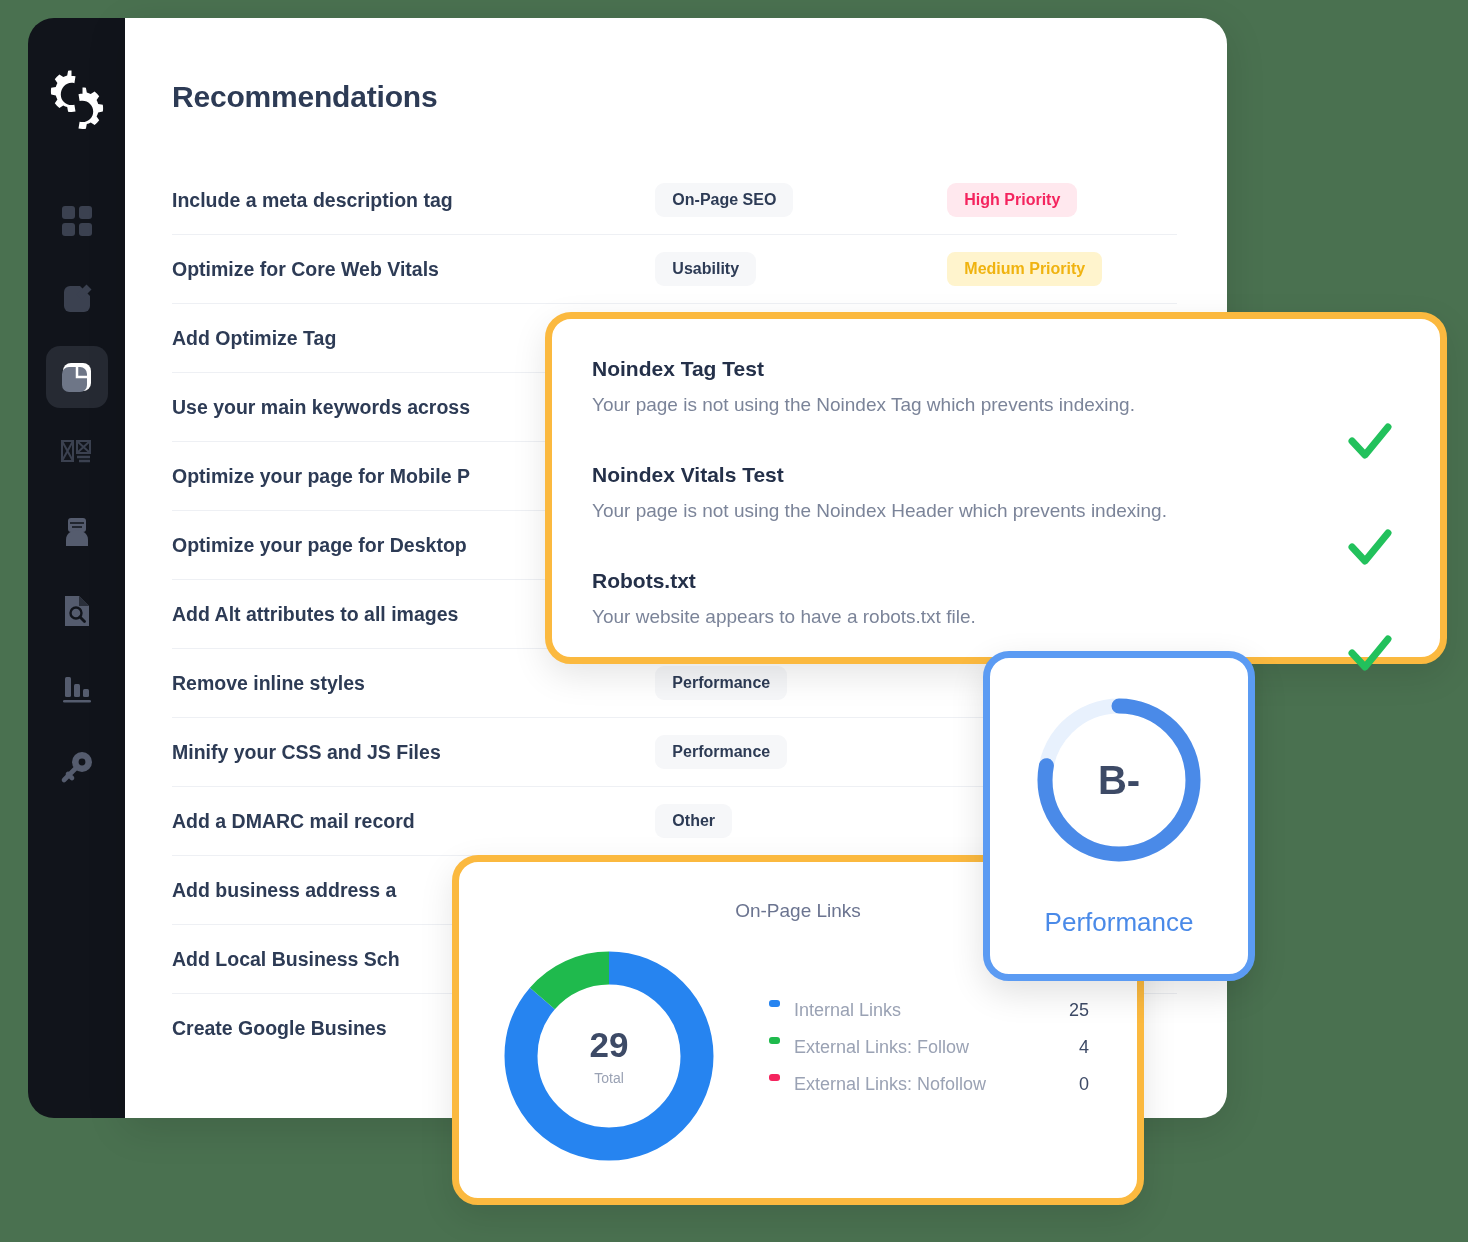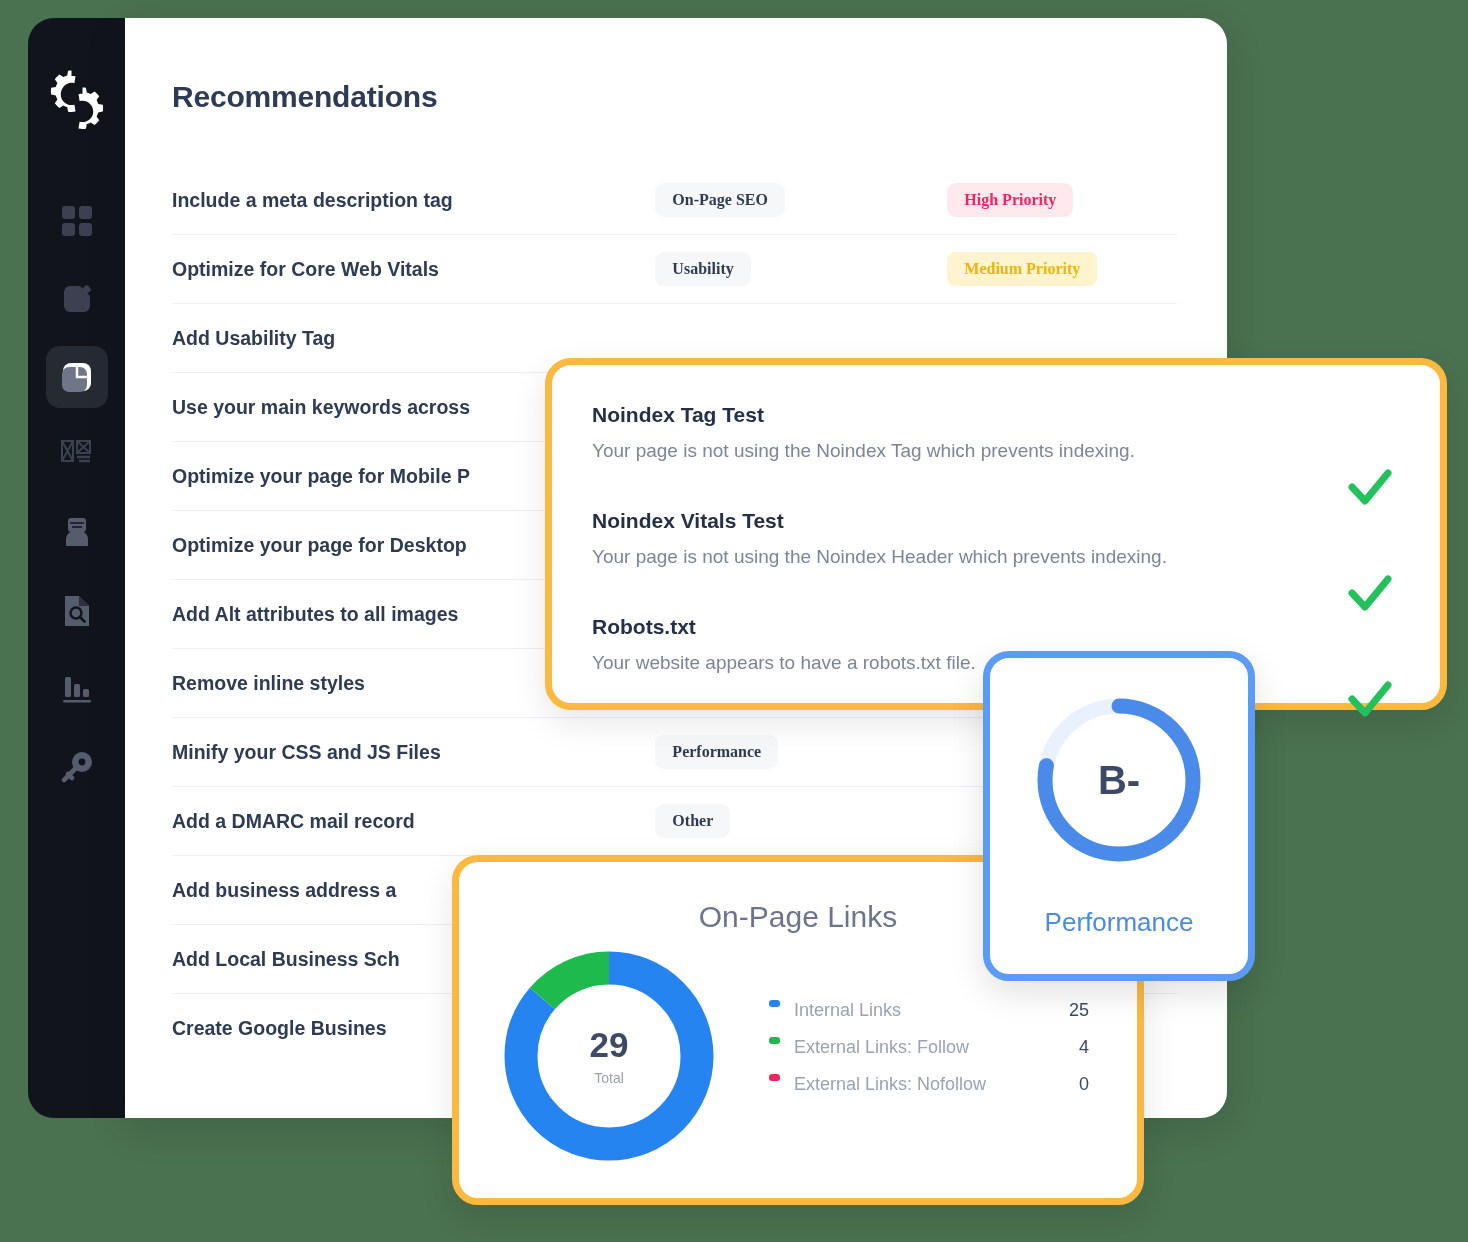--- a/index.html
+++ b/index.html
@@ -99,39 +99,37 @@
     overflow: hidden;
   }
   .rec-cat-cell { width: 280px; }
   .pill {
     display: inline-block;
     padding: 8px 17px;
     border-radius: 9px;
     font-size: 16px;
     font-weight: 700;
     white-space: nowrap;
-    font-family: Liberation Serif, serif;
   }
   .pill.cat { background: #f6f7f9; color: #2d3b55; }
   .pill.prio-high { background: #ffe8ee; color: #f4245e; }
   .pill.prio-medium { background: #fff4cd; color: #f0b310; border-radius: 8px; }
   .rec-prio-cell { width: 240px; }
 
   
   .noindex-card {
     position: absolute;
     left: 545px;
     top: 312px;
     width: 902px;
     height: 352px;
     background: #ffffff;
     border: 7px solid #fbb93f;
     border-radius: 26px;
     box-shadow: 0 12px 34px rgba(0,0,0,0.10);
-    margin-top: 46px;
   }
   .ni-item {
     position: absolute;
     left: 40px;
     right: 40px;
   }
   .ni-item:nth-of-type(1) { top: 38px; }
   .ni-item:nth-of-type(2) { top: 144px; }
   .ni-item:nth-of-type(3) { top: 250px; }
   .ni-title {
@@ -165,21 +163,21 @@
     border: 7px solid #fbb93f;
     border-radius: 26px;
     box-shadow: 0 12px 34px rgba(0,0,0,0.10);
   }
   .links-title {
     position: absolute;
     top: 38px;
     left: 0;
     right: 0;
     text-align: center;
-    font-size: 30px;
+    font-size: 19px;
     color: #6b7490;
   }
   .donut-wrap {
     position: absolute;
     left: 38px;
     top: 82px;
     width: 224px;
     height: 224px;
   }
   .donut-center {
@@ -376,21 +374,21 @@
         <div class="rec-name">Optimize for Core Web Vitals</div>
         <div class="rec-cat-cell">
           <span class="pill cat">Usability</span>
         </div>
         <div class="rec-prio-cell">
           <span class="pill prio-medium">Medium Priority</span>
         </div>
       </div>
 
       <div class="rec-row">
-        <div class="rec-name">Add Usability Tag</div>
+        <div class="rec-name">Add Optimize Tag</div>
         <div class="rec-cat-cell"></div>
         <div class="rec-prio-cell"></div>
       </div>
 
       <div class="rec-row">
         <div class="rec-name">Use your main keywords across</div>
         <div class="rec-cat-cell"></div>
         <div class="rec-prio-cell"></div>
       </div>
 

